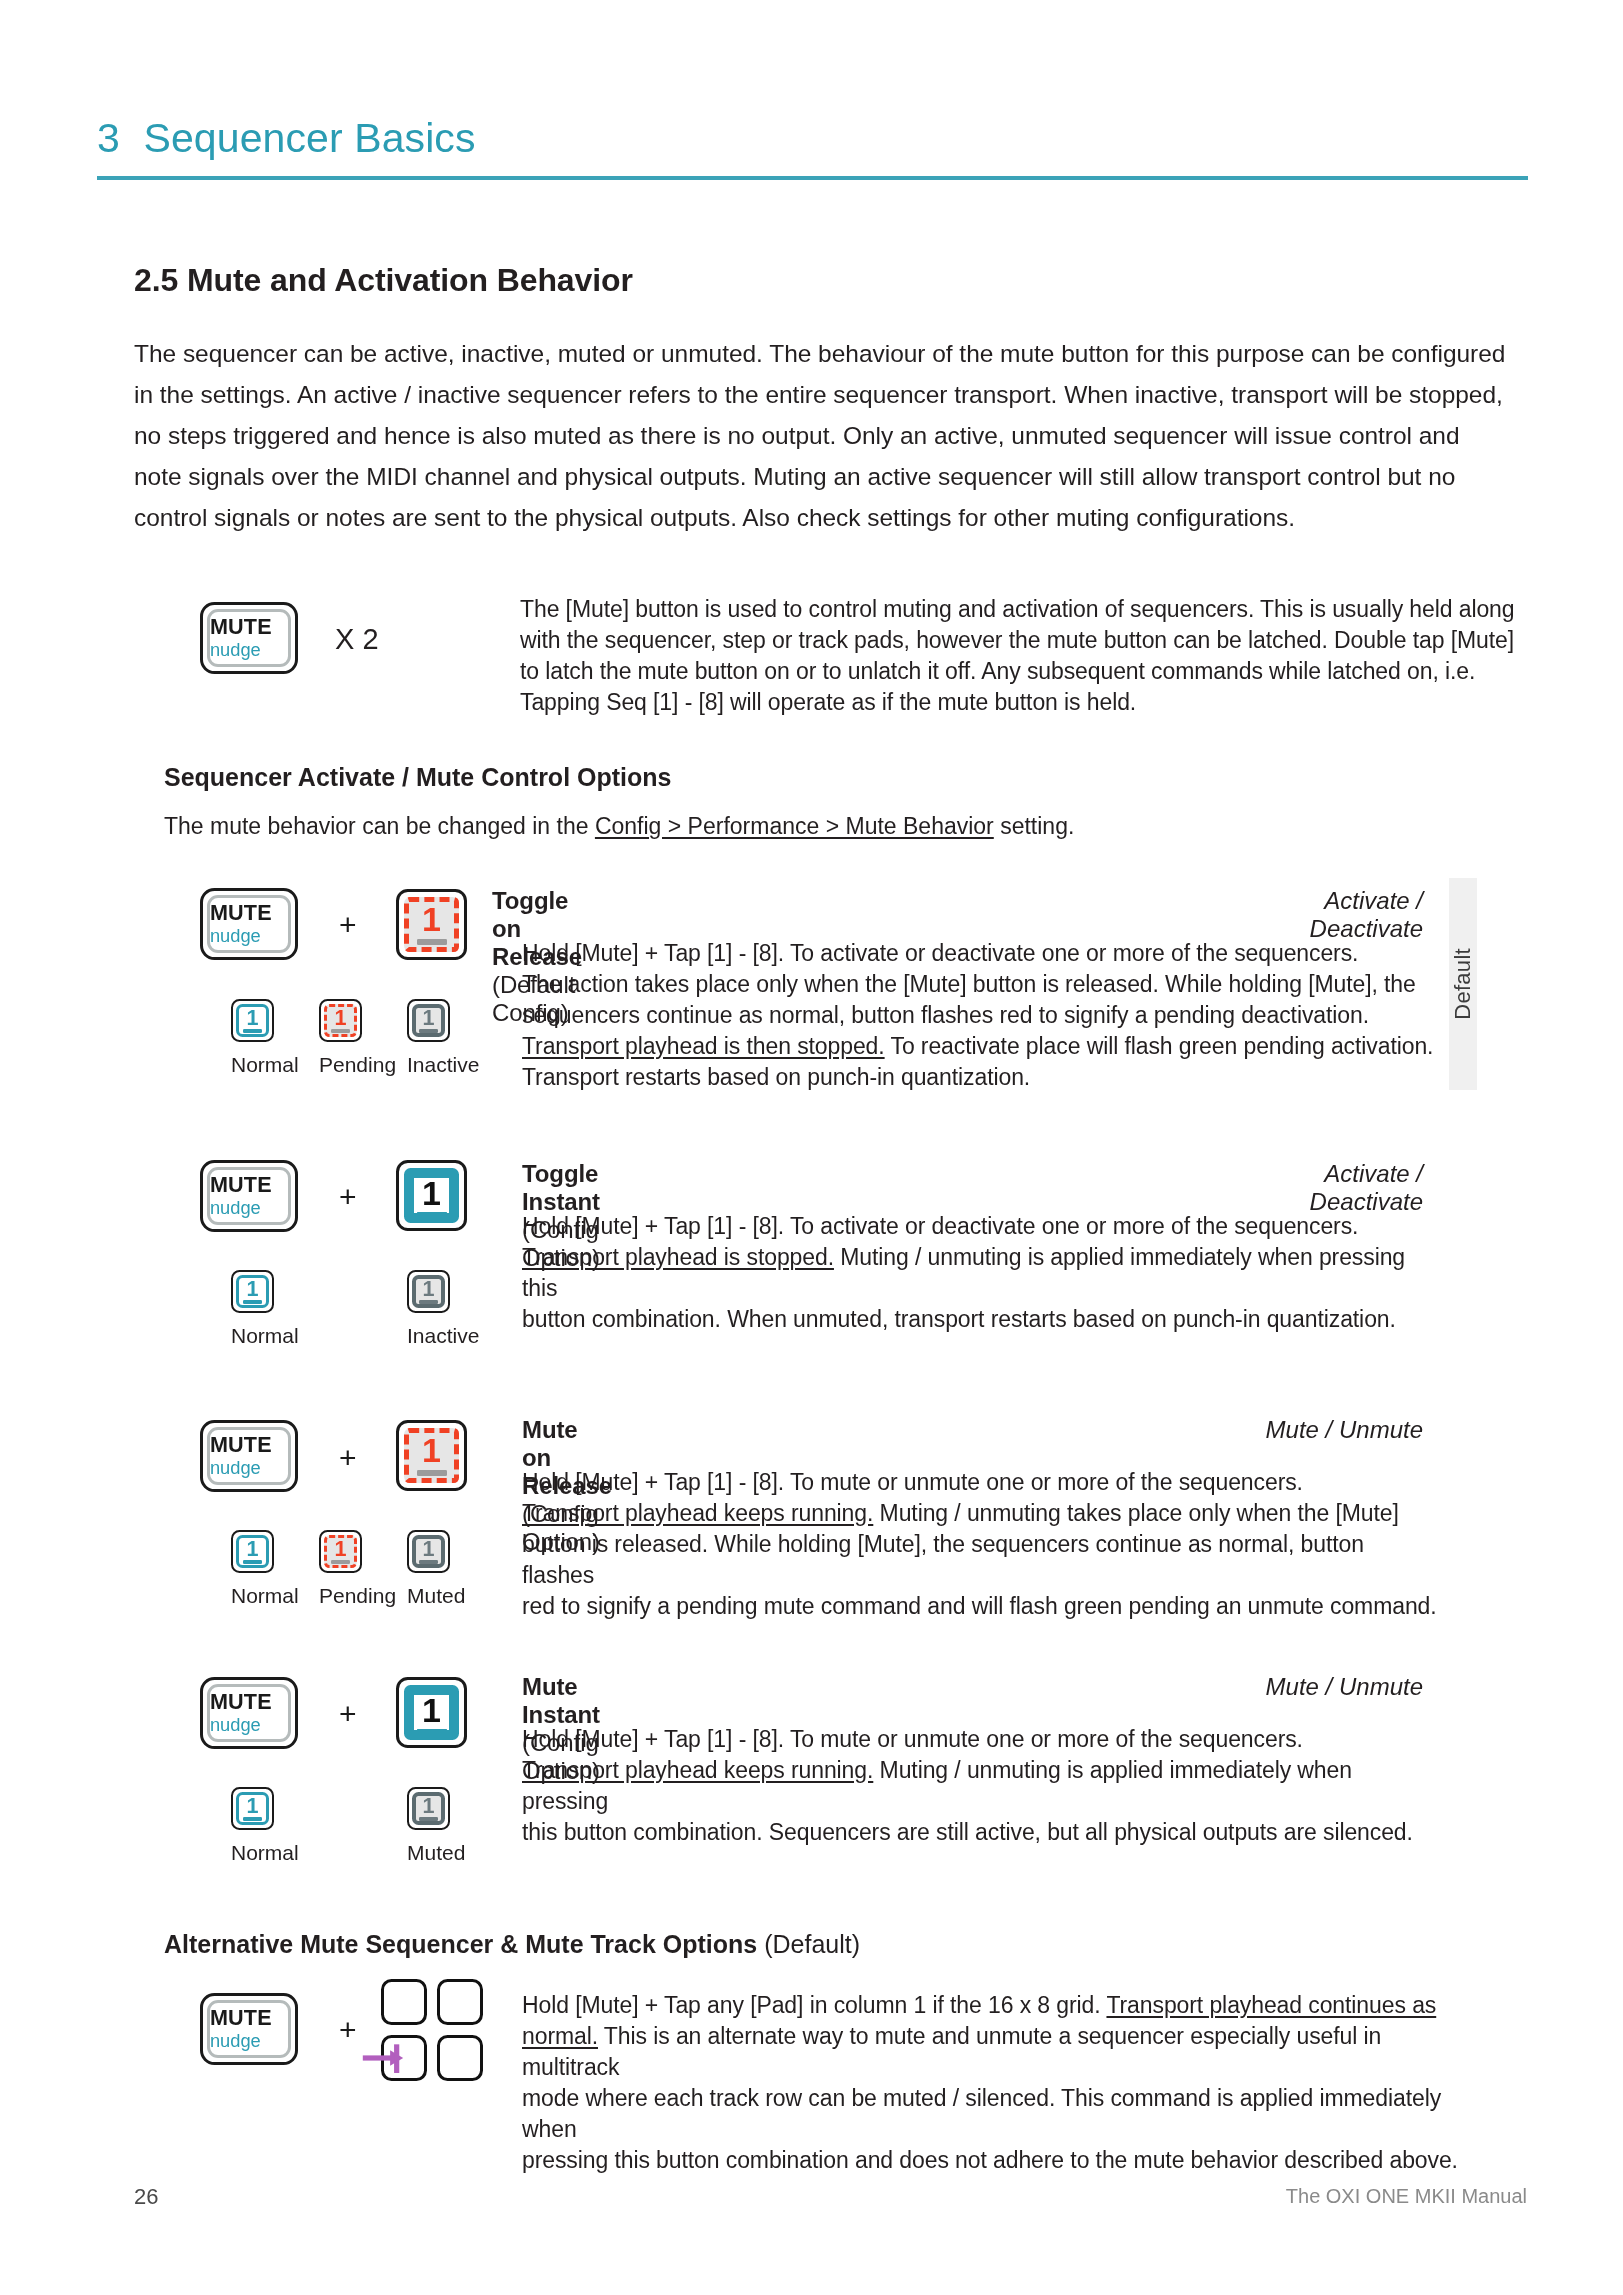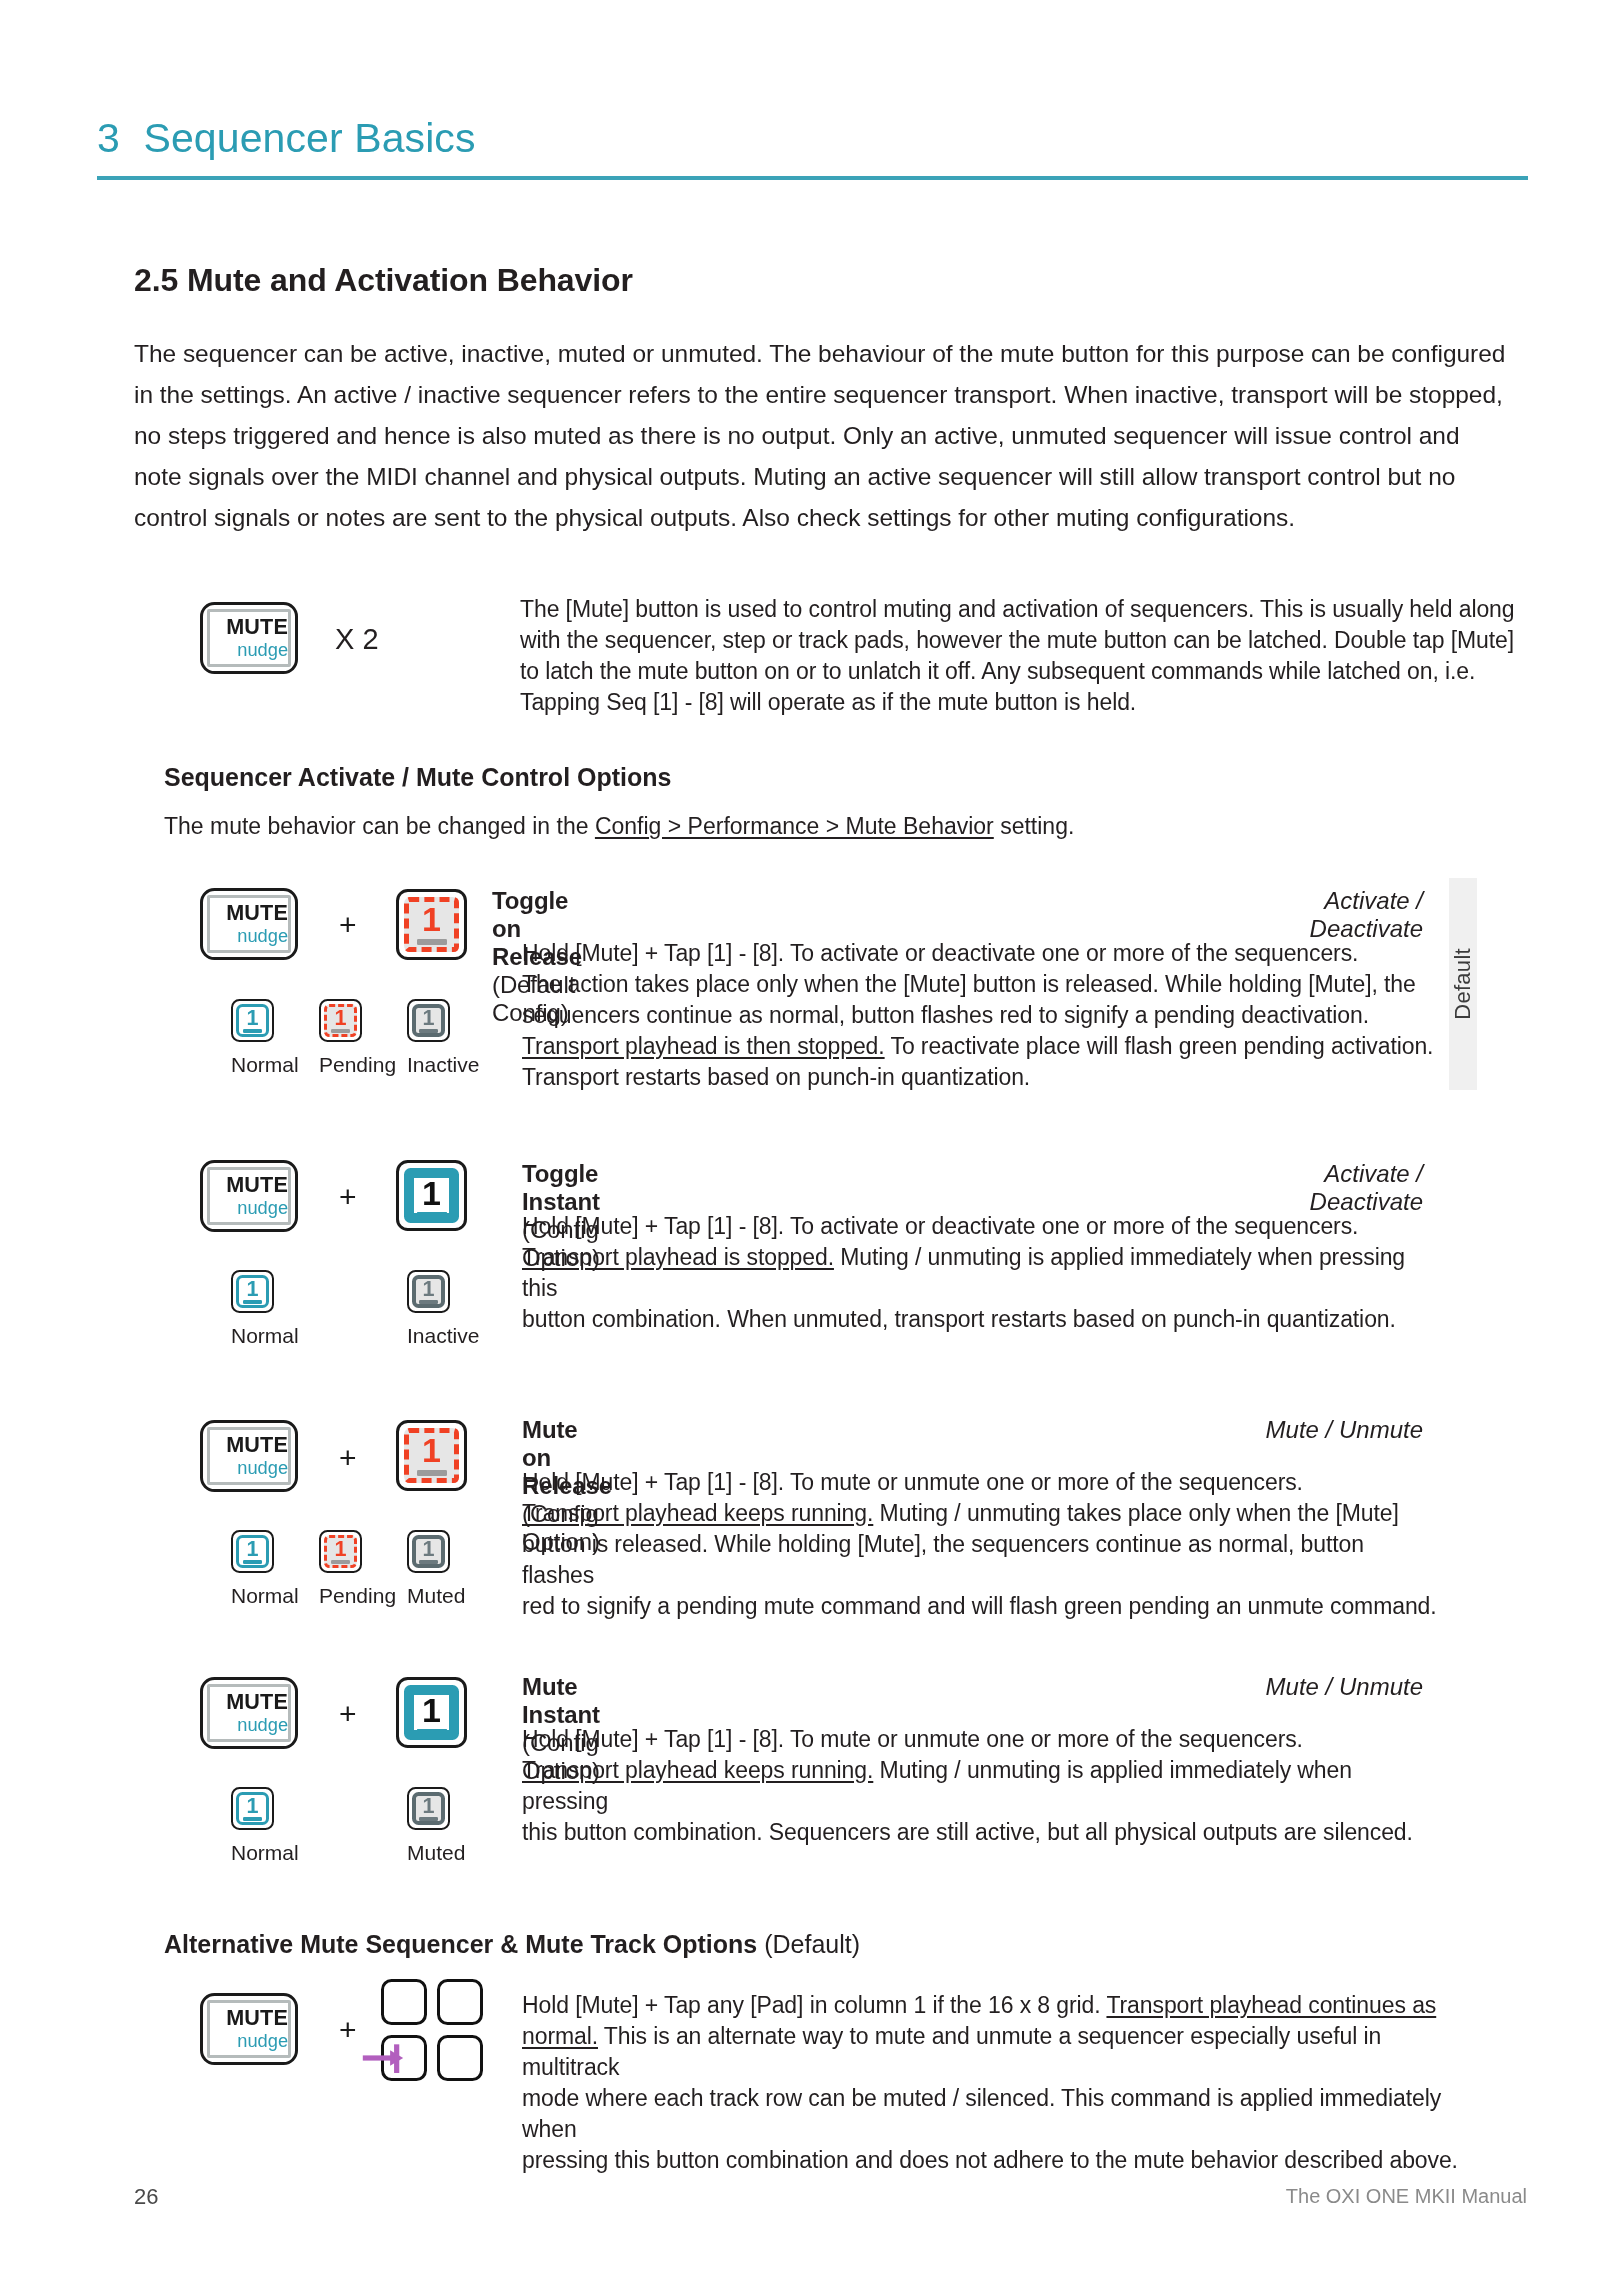--- a/index.html
+++ b/index.html
@@ -45,25 +45,25 @@
     border:3.9px solid #1a1a1a;
     border-radius:14.4px;
     background:#fff;
     padding:3.9px;
     box-sizing:border-box;
     display:inline-flex; flex-direction:column;
     align-items:center; justify-content:center;
   }
   .mute-inner {
     border:3.3px solid #b5bbbb;
-    border-radius:2px;
+    border-radius:11px;
     background:#fff;
     width:100%; height:100%;
     display:flex; flex-direction:column;
-    align-items:flex-end; justify-content:center;
+    align-items:flex-start; justify-content:center;
     box-sizing:border-box;
   }
   .mute-label { font-size:21.6px; font-weight:bold; color:#1a1a1a; line-height:1.05; letter-spacing:0.2px;}
   .mute-sub  { font-size:18.3px; color:#2b9cb3; line-height:1.1; margin-top:1.3px;}
 
   .plus { font-size:30px; font-weight:500; color:#1a1a1a; line-height:1; }
 
   
   .pad {
     box-sizing:border-box;

